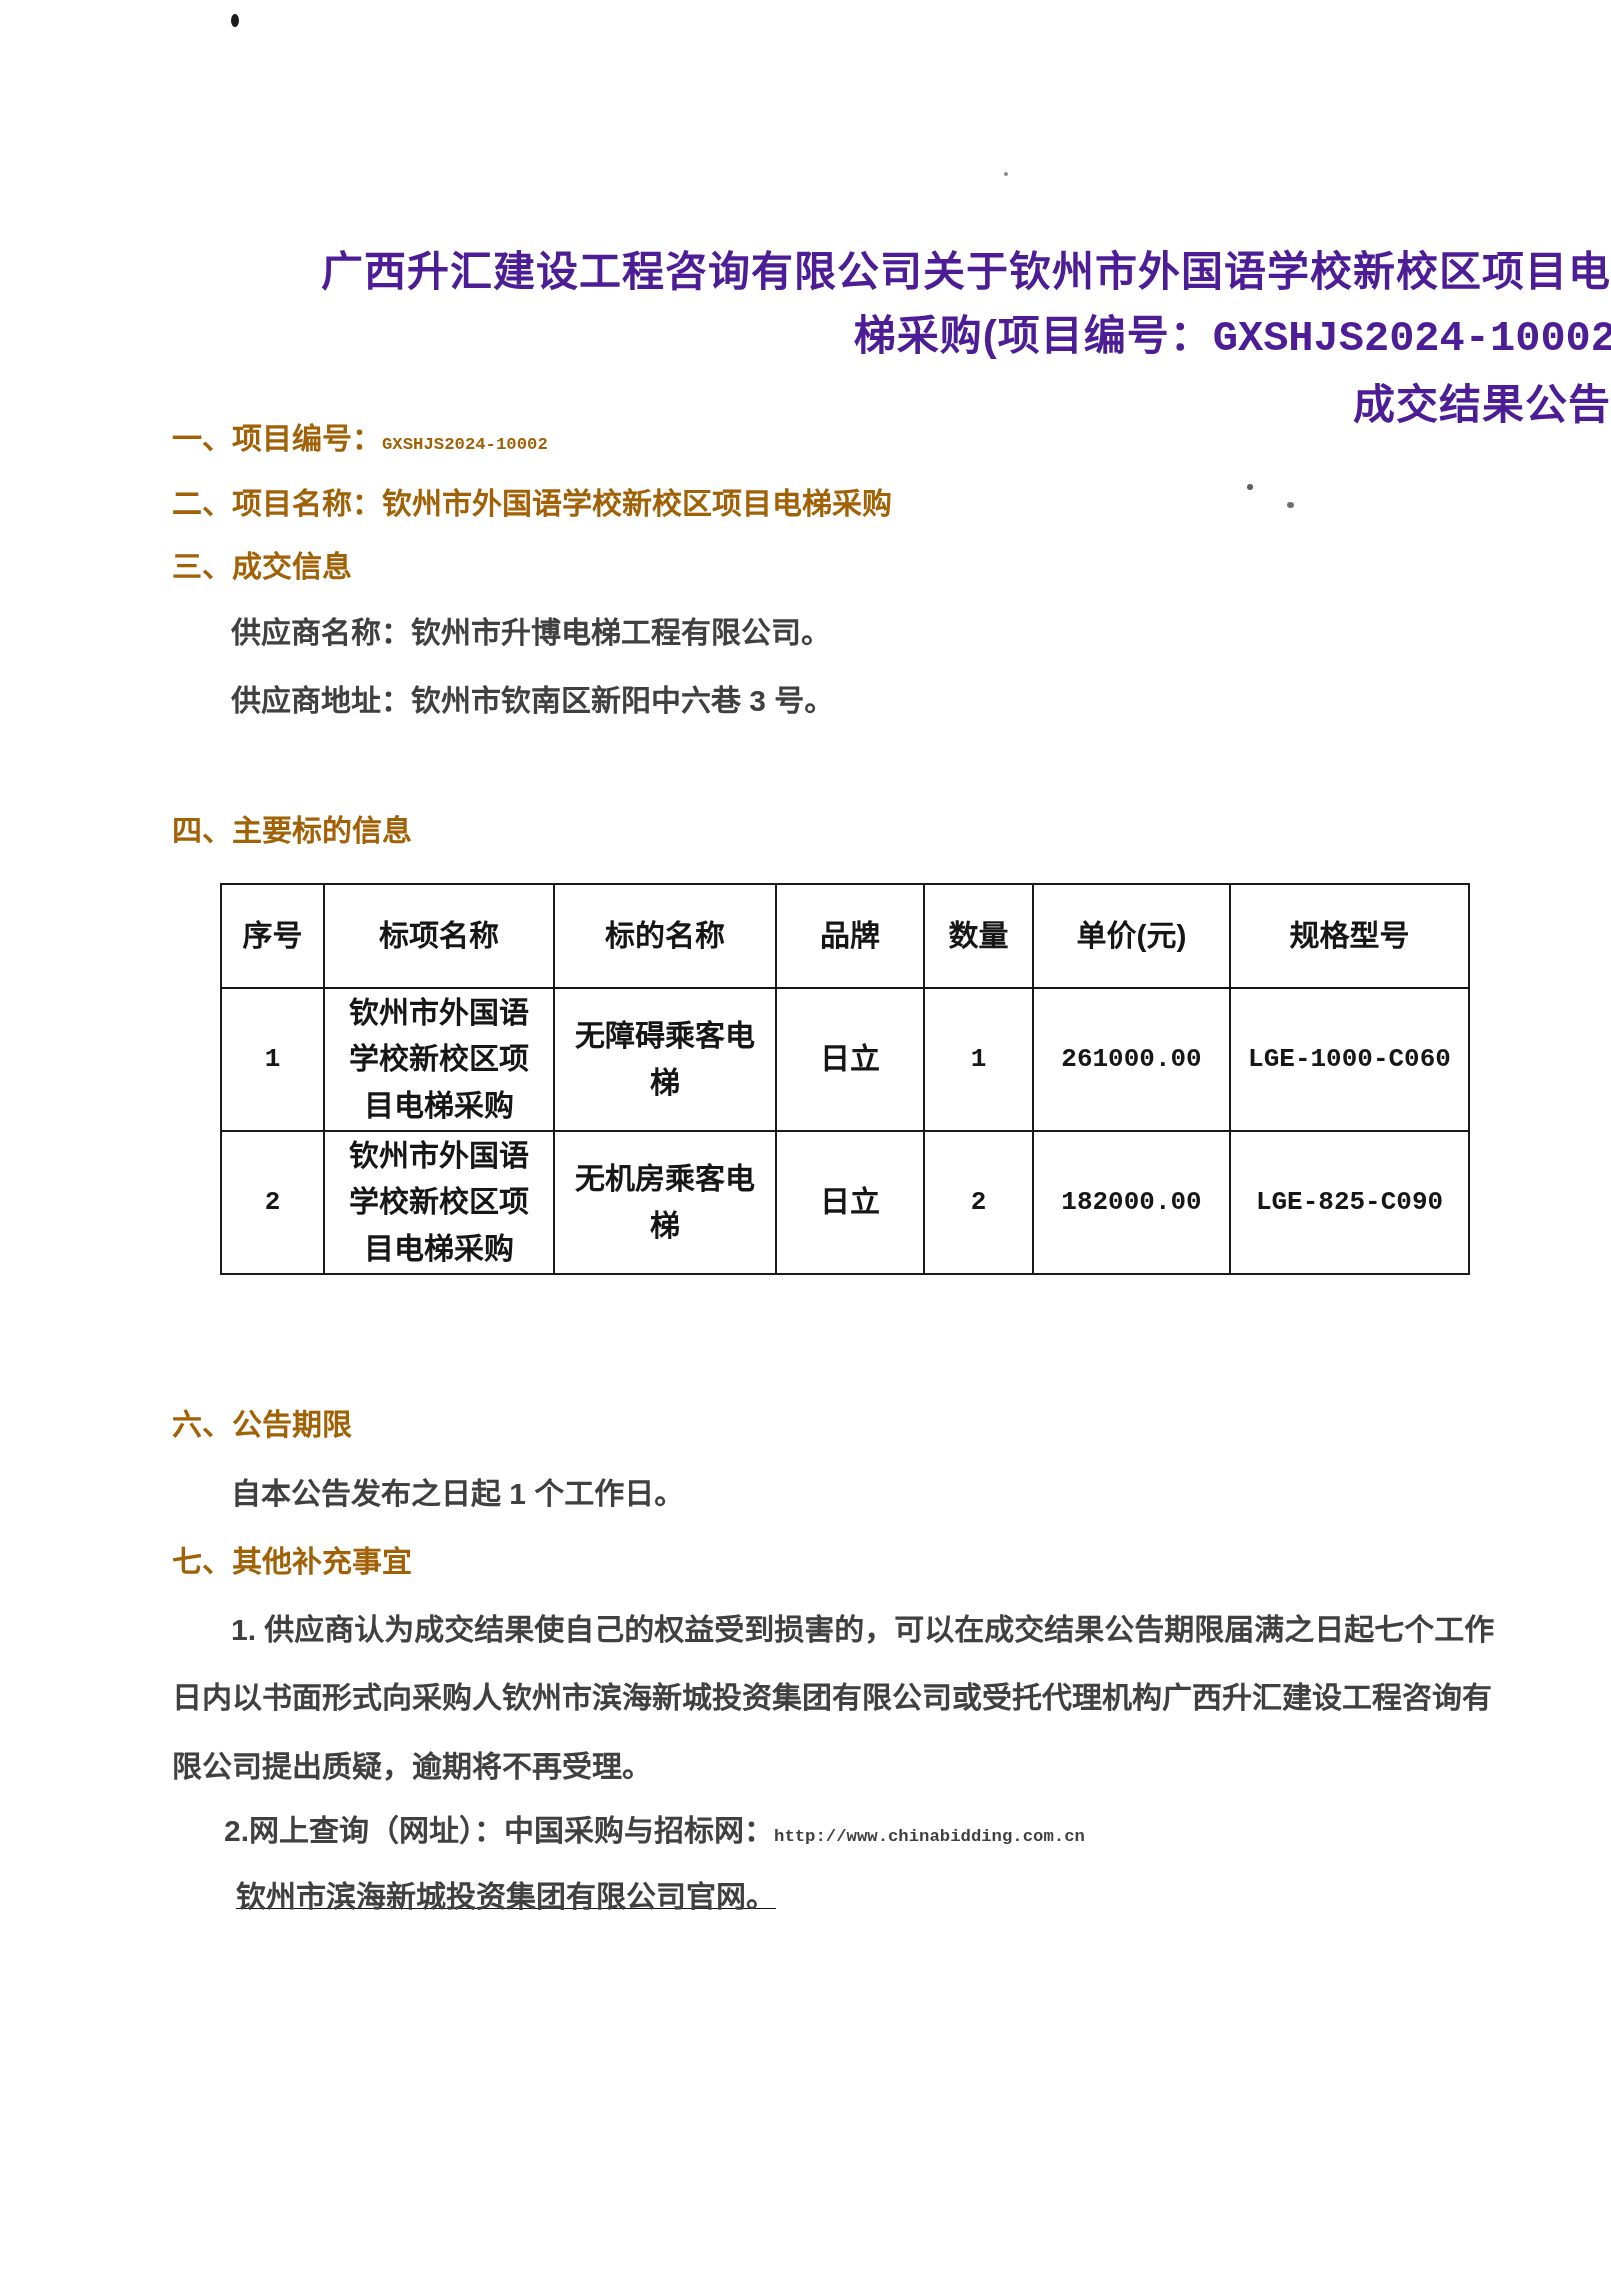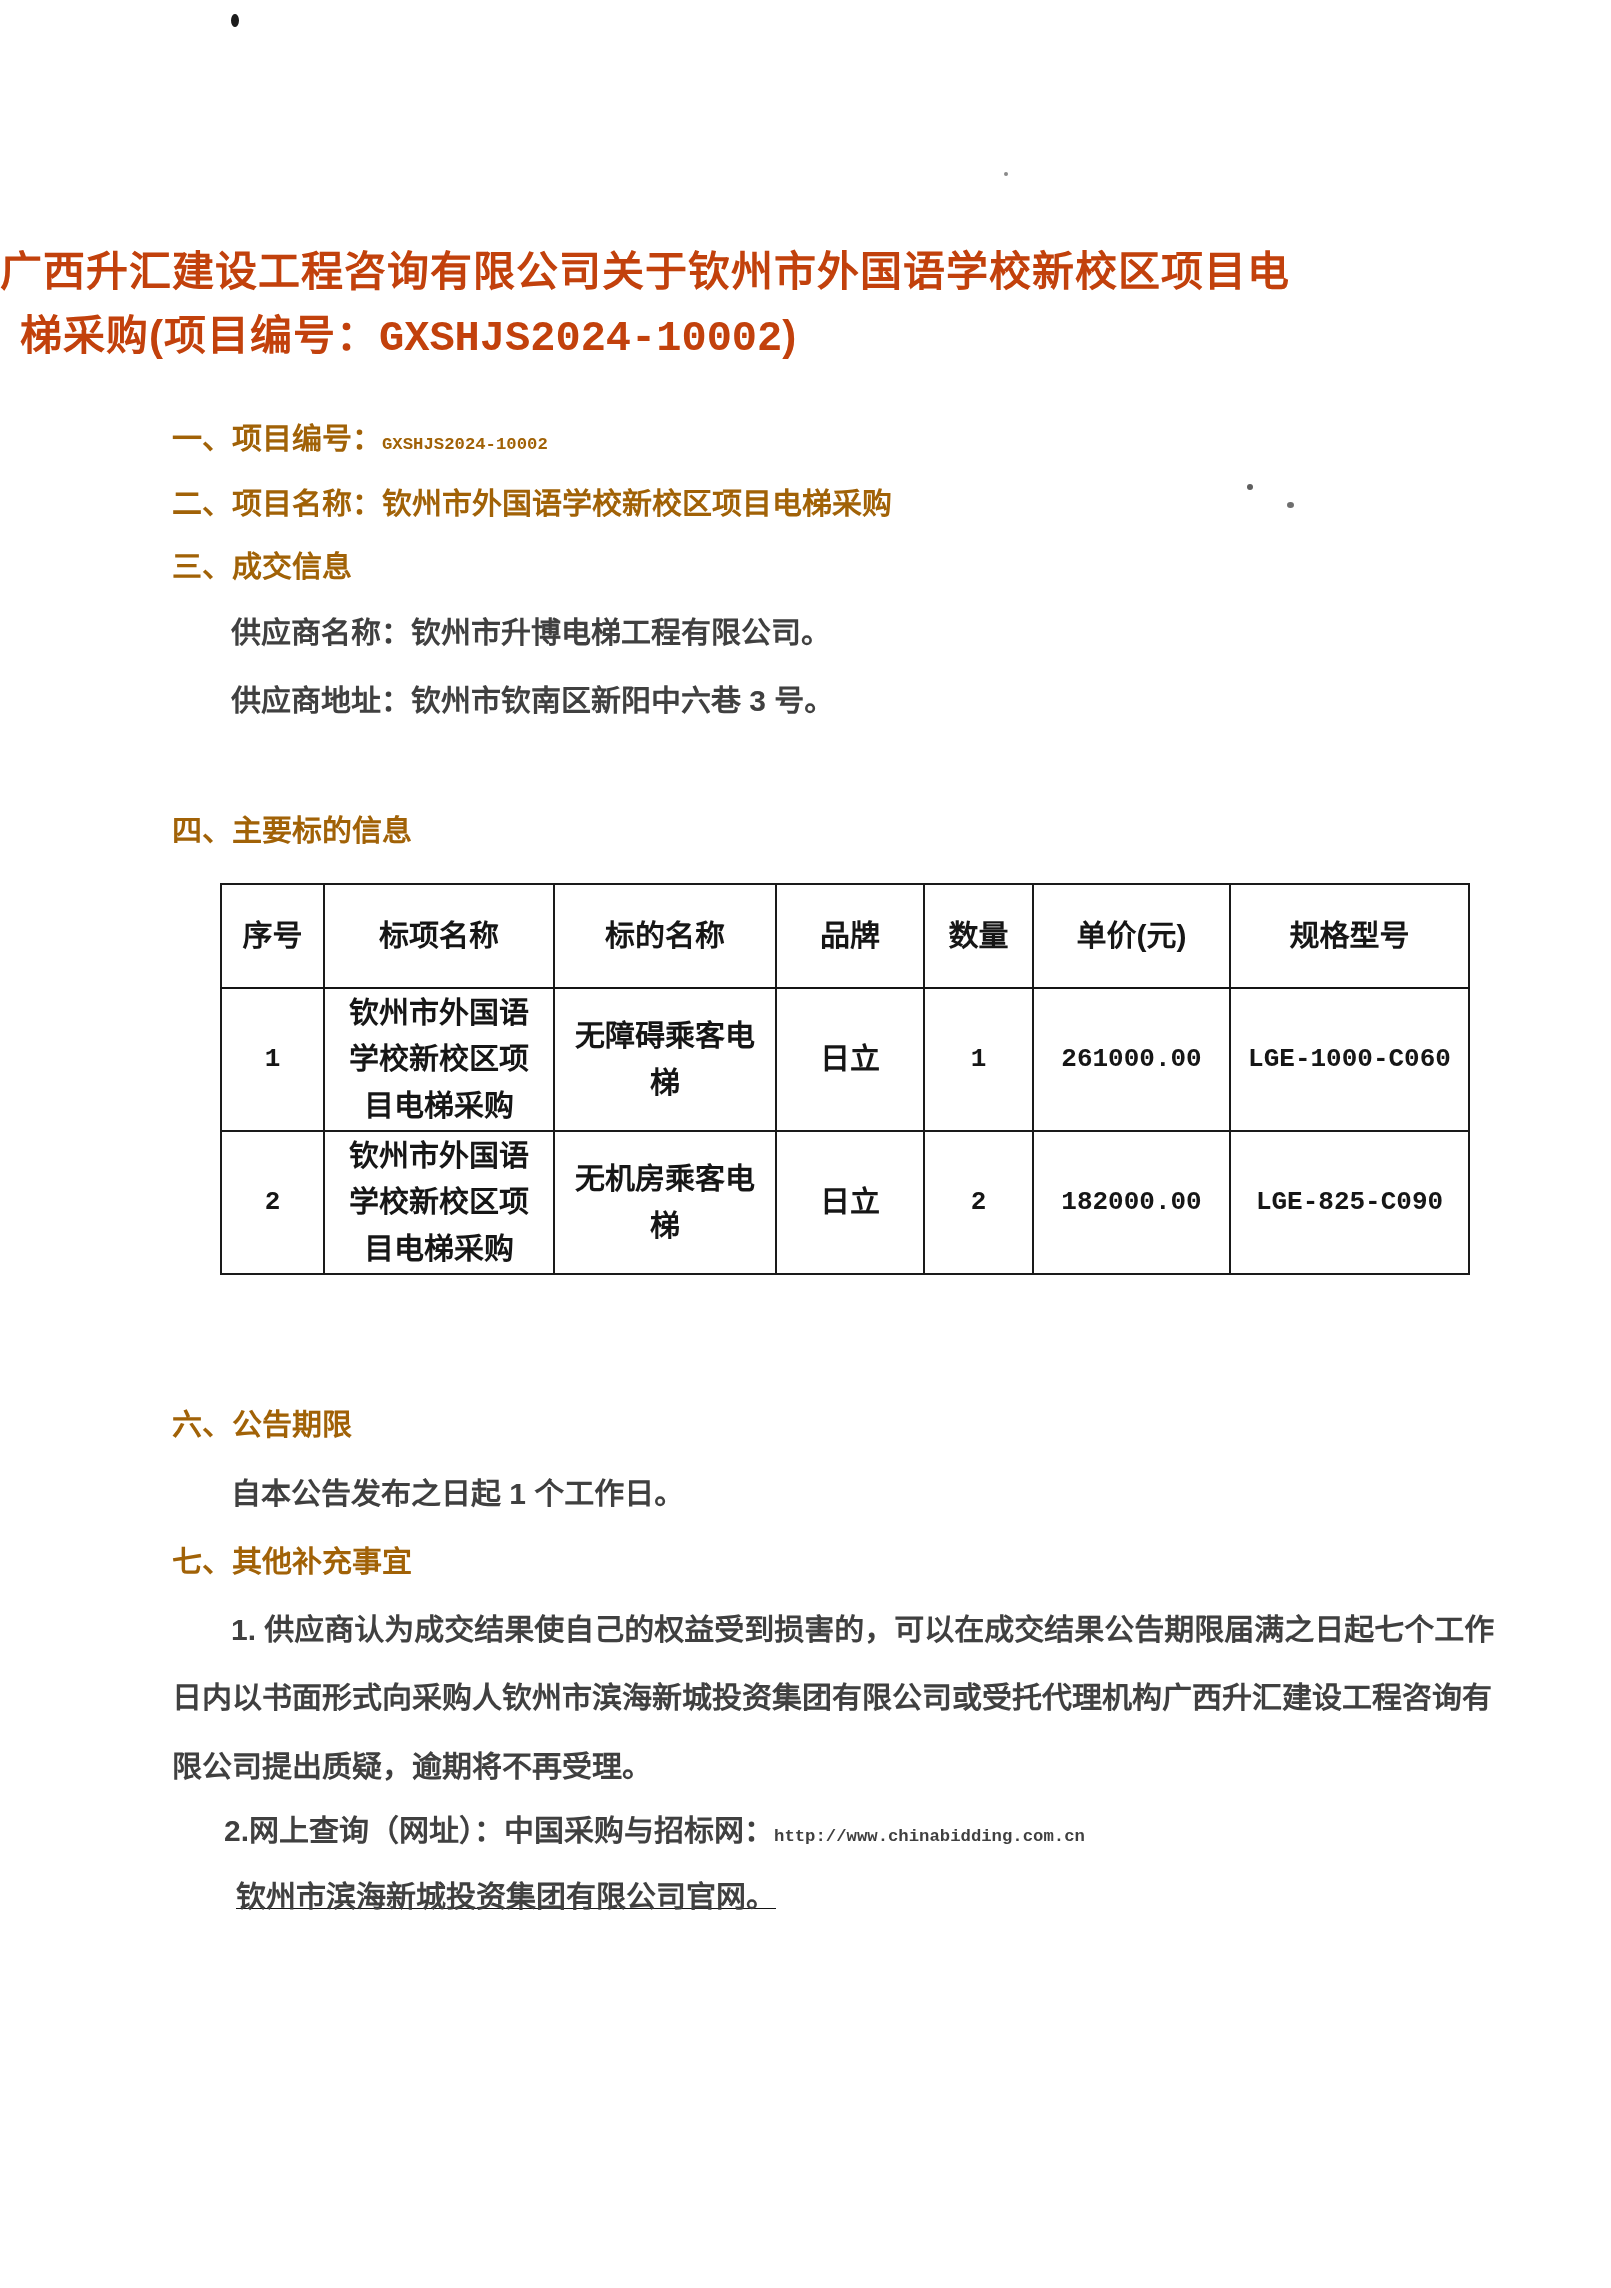--- a/index.html
+++ b/index.html
@@ -9,24 +9,24 @@
     margin:0 auto;
     background:#ffffff;
     overflow:hidden;
     font-family:"Liberation Sans","DejaVu Sans",sans-serif;
     color:#141414;
     -webkit-font-smoothing:none;
   }
   .line { position:absolute; white-space:nowrap; line-height:1.25; }
   .title-line {
     position:absolute; left:0; width:100%;
-    text-align:left;
+    text-align:right;
     font-size:42px; font-weight:700;
     letter-spacing:1px;
-    color:#c2410c;
+    color:#4c1d95;
   }
   .h  { font-size:30px; font-weight:700; color:#a16207; }
   .b  { font-size:30px; font-weight:600; color:#404040; }
   .mono {
     font-family:"Liberation Mono","DejaVu Sans Mono",monospace;
     font-weight:700;
     font-size:1.08em;
     letter-spacing:0px;
   }
   
@@ -67,20 +67,23 @@
   <div class="speck" style="left:231px; top:13.7px; width:7.8px; height:13.7px;"></div>
   <div class="speck" style="left:1004px; top:172px; width:3.9px; height:3.9px; background:#8a8a8a;"></div>
   <div class="speck" style="left:1247px; top:484px; width:5.9px; height:5.9px; background:#5f5f5f;"></div>
   <div class="speck" style="left:1287px; top:502px; width:6.8px; height:5.9px; background:#6e6e6e;"></div>
 
   <div class="title-line" style="top:237px;">
     <span>广西升汇建设工程咨询有限公司关于钦州市外国语学校新校区项目电</span>
   </div>
   <div class="title-line" style="top:301px;padding-left:20px;">
     <span>梯采购(项目编号：</span><span class="mono" style="font-size:1em;">GXSHJS2024-10002</span><span>)</span>
+  </div>
+  <div class="title-line" style="top:370px;">
+    <span>成交结果公告</span>
   </div>
 
   <div class="line" style="left:172px; top:420px;">
     <span class="h">一、项目编号：</span><span class="h mono">GXSHJS2024-10002</span>
   </div>
 
   <div class="line" style="left:172px; top:485px;">
     <span class="h">二、项目名称：</span><span class="h">钦州市外国语学校新校区项目电梯采购</span>
   </div>
 

